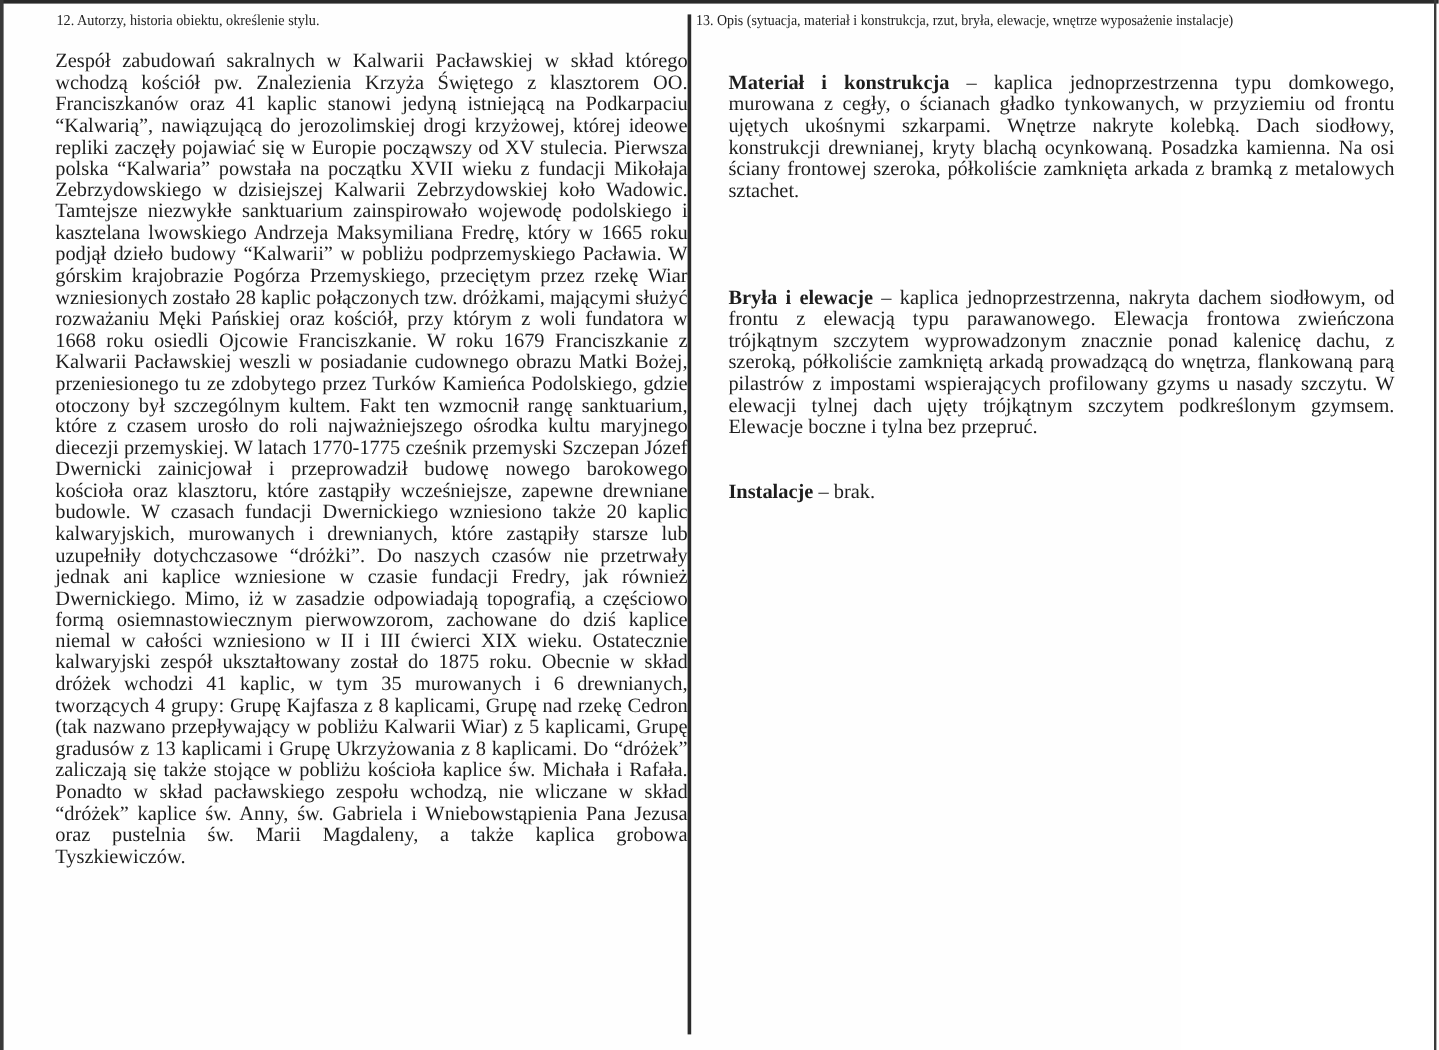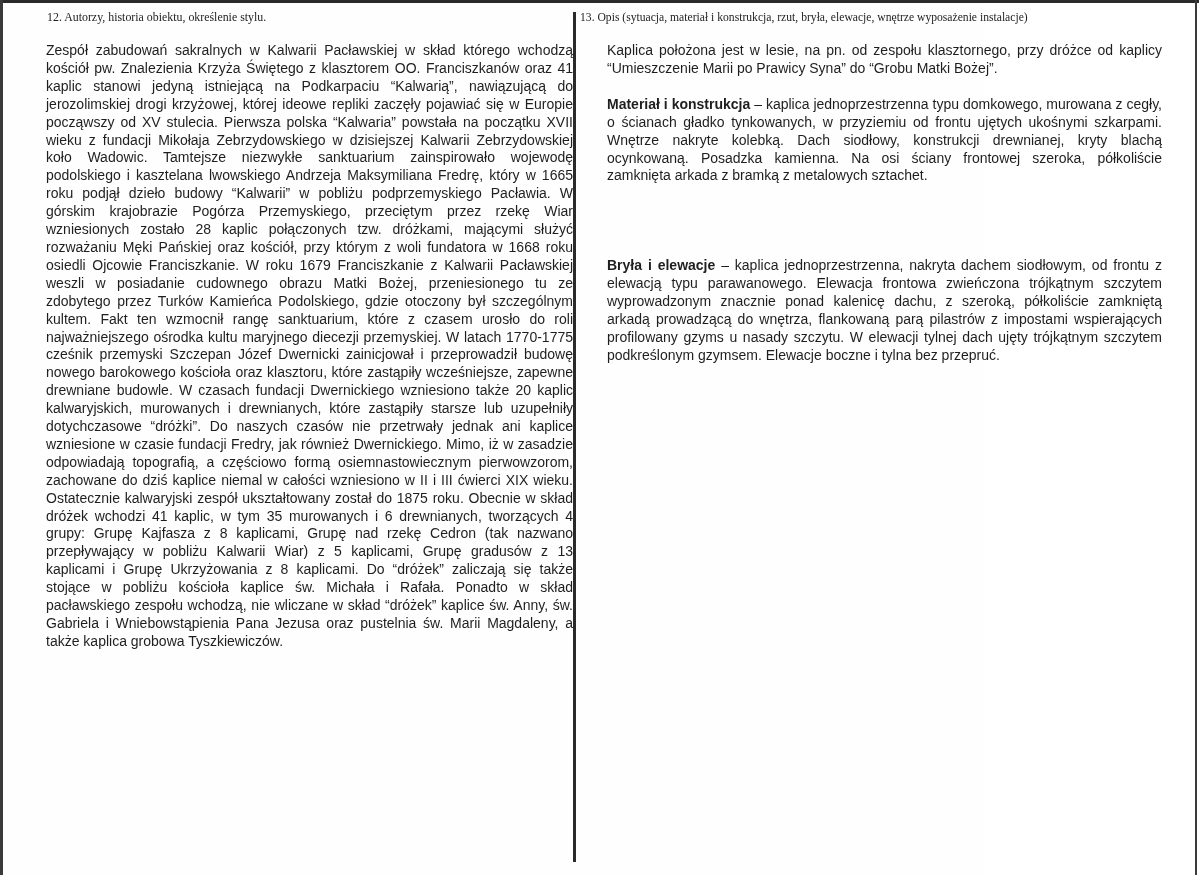--- a/index.html
+++ b/index.html
@@ -31,22 +31,22 @@
       font-size: 12.5px;
       color: #222;
       white-space: nowrap;
       transform-origin: left top;
     }
     .head-left { left: 47px; top: 10px; transform: scaleX(0.95); }
     .head-right { left: 580px; top: 10px; transform: scaleX(0.93); }
 
     .col {
       position: absolute;
-      font-family: Liberation Sans, sans-serif;
-      font-size: 14px;
+      font-family: Liberation Serif, serif;
+      font-size: 17px;
       line-height: 17.9px;
       color: #1e1e1e;
       text-align: justify;
     }
     .col-left { left: 46px; top: 42px; width: 527px; }
     .col-right { left: 607px; top: 42px; width: 555px; }
     .col p { margin: 0; }
     .col .indent { text-indent: 72px; }
     .col .b { font-weight: bold; }
     .gap1 { height: 18px; }
@@ -62,22 +62,22 @@
   <div class="divider"></div>
 
   <div class="col-head head-left">12. Autorzy, historia obiektu, określenie stylu.</div>
   <div class="col-head head-right">13. Opis (sytuacja, materiał i konstrukcja, rzut, bryła, elewacje, wnętrze wyposażenie instalacje)</div>
 
   <div class="col col-left">
     <p>Zespół zabudowań sakralnych w Kalwarii Pacławskiej w skład którego wchodzą kościół pw. Znalezienia Krzyża Świętego z klasztorem OO. Franciszkanów oraz 41 kaplic stanowi jedyną istniejącą na Podkarpaciu “Kalwarią”, nawiązującą do jerozolimskiej drogi krzyżowej, której ideowe repliki zaczęły pojawiać się w Europie począwszy od XV stulecia. Pierwsza polska “Kalwaria” powstała na początku XVII wieku z fundacji Mikołaja Zebrzydowskiego w dzisiejszej Kalwarii Zebrzydowskiej koło Wadowic. Tamtejsze niezwykłe sanktuarium zainspirowało wojewodę podolskiego i kasztelana lwowskiego Andrzeja Maksymiliana Fredrę, który w 1665 roku podjął dzieło budowy “Kalwarii” w pobliżu podprzemyskiego Pacławia. W górskim krajobrazie Pogórza Przemyskiego, przeciętym przez rzekę Wiar wzniesionych zostało 28 kaplic połączonych tzw. dróżkami, mającymi służyć rozważaniu Męki Pańskiej oraz kościół, przy którym z woli fundatora w 1668 roku osiedli Ojcowie Franciszkanie. W roku 1679 Franciszkanie z Kalwarii Pacławskiej weszli w posiadanie cudownego obrazu Matki Bożej, przeniesionego tu ze zdobytego przez Turków Kamieńca Podolskiego, gdzie otoczony był szczególnym kultem. Fakt ten wzmocnił rangę sanktuarium, które z czasem urosło do roli najważniejszego ośrodka kultu maryjnego diecezji przemyskiej. W latach 1770-1775 cześnik przemyski Szczepan Józef Dwernicki zainicjował i przeprowadził budowę nowego barokowego kościoła oraz klasztoru, które zastąpiły wcześniejsze, zapewne drewniane budowle. W czasach fundacji Dwernickiego wzniesiono także 20 kaplic kalwaryjskich, murowanych i drewnianych, które zastąpiły starsze lub uzupełniły dotychczasowe “dróżki”. Do naszych czasów nie przetrwały jednak ani kaplice wzniesione w czasie fundacji Fredry, jak również Dwernickiego. Mimo, iż w zasadzie odpowiadają topografią, a częściowo formą osiemnastowiecznym pierwowzorom, zachowane do dziś kaplice niemal w całości wzniesiono w II i III ćwierci XIX wieku. Ostatecznie kalwaryjski zespół ukształtowany został do 1875 roku.  Obecnie w skład dróżek wchodzi 41 kaplic, w tym 35 murowanych i 6 drewnianych, tworzących 4 grupy: Grupę Kajfasza z 8 kaplicami, Grupę nad rzekę Cedron (tak nazwano przepływający w pobliżu Kalwarii Wiar) z 5 kaplicami, Grupę gradusów z 13 kaplicami i Grupę Ukrzyżowania z 8 kaplicami. Do “dróżek” zaliczają się także stojące w pobliżu kościoła kaplice św. Michała i Rafała. Ponadto w skład pacławskiego zespołu wchodzą, nie wliczane w skład “dróżek” kaplice św. Anny, św. Gabriela i Wniebowstąpienia Pana Jezusa oraz pustelnia św. Marii Magdaleny, a także kaplica grobowa Tyszkiewiczów.</p>
   </div>
 
   <div class="col col-right">
-    <p>Kaplica położona jest w lesie, na pn. od zespołu klasztornego, przy dróżce od kaplicy “Umieszczenie Marii po Prawicy Syna” do “Grobu Matki Bożej”.</p>
     <div class="gap1"></div>
     <p><span class="b">Materiał i konstrukcja</span><span> – kaplica jednoprzestrzenna typu domkowego, murowana z cegły, o ścianach gładko tynkowanych, w przyziemiu od frontu ujętych ukośnymi szkarpami. Wnętrze nakryte kolebką. Dach siodłowy, konstrukcji drewnianej, kryty blachą ocynkowaną. Posadzka kamienna. Na osi ściany frontowej szeroka, półkoliście zamknięta arkada z bramką z metalowych sztachet.</span></p>
     <div class="gap2"></div>
     <div class="gap1"></div>
     <p><span class="b">Bryła i elewacje</span><span> – kaplica jednoprzestrzenna, nakryta dachem siodłowym, od frontu z elewacją typu parawanowego. Elewacja frontowa zwieńczona trójkątnym szczytem wyprowadzonym znacznie ponad kalenicę dachu, z szeroką, półkoliście zamkniętą arkadą prowadzącą do wnętrza, flankowaną parą pilastrów z impostami wspierających profilowany gzyms u nasady szczytu. W elewacji tylnej dach ujęty trójkątnym szczytem podkreślonym gzymsem. Elewacje boczne i tylna bez przepruć.</span></p>
     <div class="gap1"></div>
     <div class="gap1"></div>
+    <p><span class="b">Instalacje</span><span> – brak.</span></p>
   </div>
 </div>
 
 </body></html>

